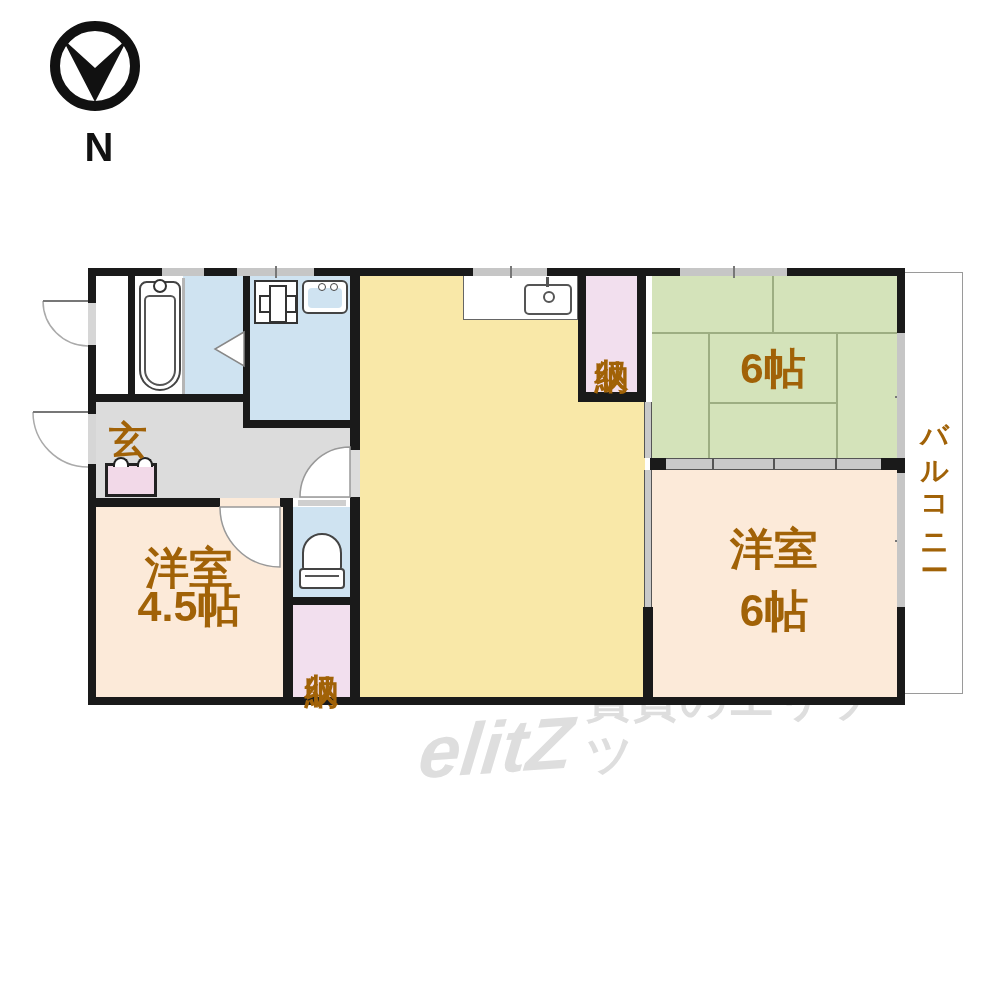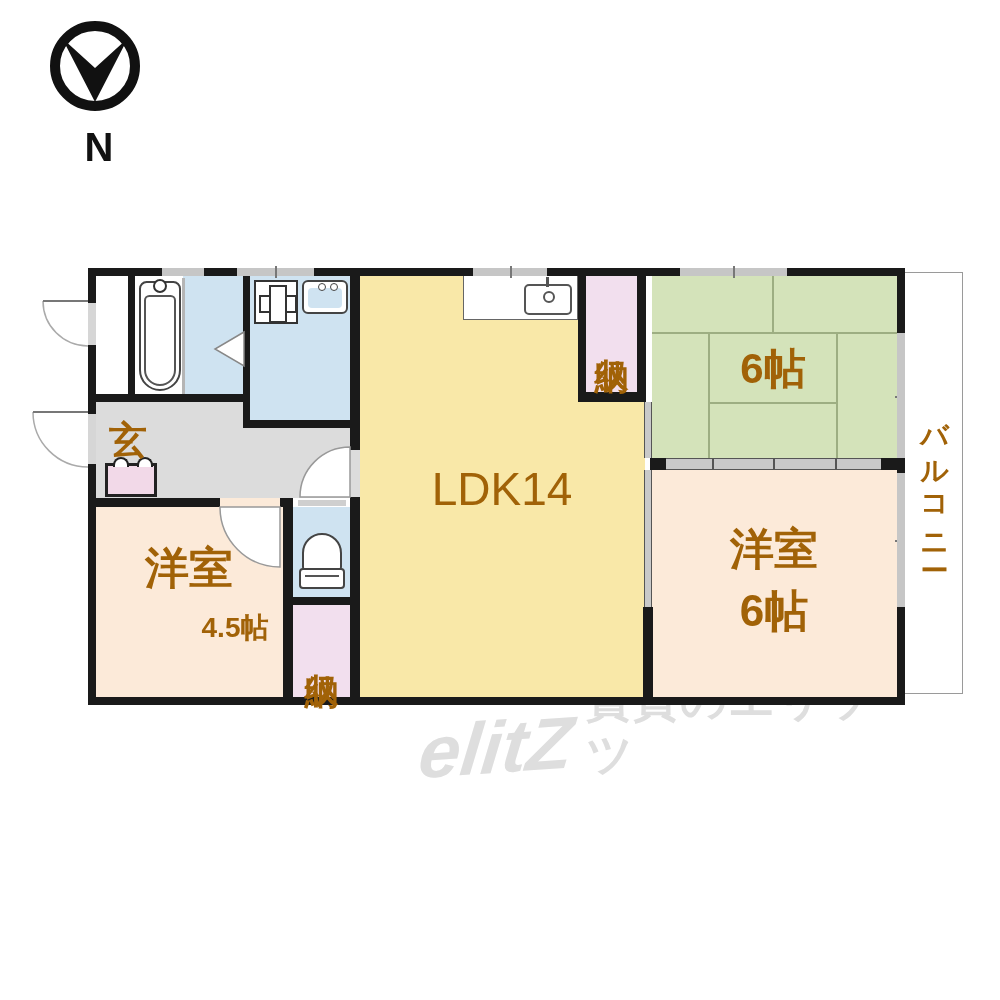--- a/index.html
+++ b/index.html
@@ -156,24 +156,23 @@
     <path d="M 2,2 L 47,2" stroke="#777" stroke-width="2" fill="none"></path>
   </svg>
   <svg class="door" style="left:31px;top:410px;" width="58" height="58">
     <path d="M 2,2 A 55,55 0 0 0 57,57" fill="#fff" stroke="#aaa" stroke-width="1.5"></path>
     <path d="M 2,2 L 57,2" stroke="#777" stroke-width="2" fill="none"></path>
   </svg>
   <svg class="door" style="left:212px;top:329px;" width="34" height="40">
     <polygon points="32,3 3,20 32,37" fill="#fff" stroke="#888" stroke-width="1.5"></polygon>
   </svg>
 
-  <div class="label" style="left:502px;top:489px;font-size:46px;font-weight:500;">LDK14</div>
   <div class="label" style="left:773px;top:369px;font-size:42px;">6帖</div>
   <div class="label" style="left:774px;top:549px;font-size:44px;">洋室</div>
   <div class="label" style="left:774px;top:611px;font-size:44px;">6帖</div>
   <div class="label" style="left:189px;top:568px;font-size:44px;">洋室</div>
-  <div class="label" style="left:189px;top:628px;font-size:28px;margin-left:46px;">4.5帖</div>
+  <div class="label" style="left:189px;top:606px;font-size:43px;">4.5帖</div>
   <div class="label vtext" style="left:612px;top:334px;font-size:34px;">収納</div>
   <div class="label vtext" style="left:322px;top:649px;font-size:34px;">収納</div>
   <div class="label" style="left:128px;top:440px;font-size:38px;">玄</div>
   <div class="label vtext" style="left:934px;top:482px;font-size:28px;letter-spacing:6px;">バルコニー</div>
 
 </div>
 
 </body></html>

